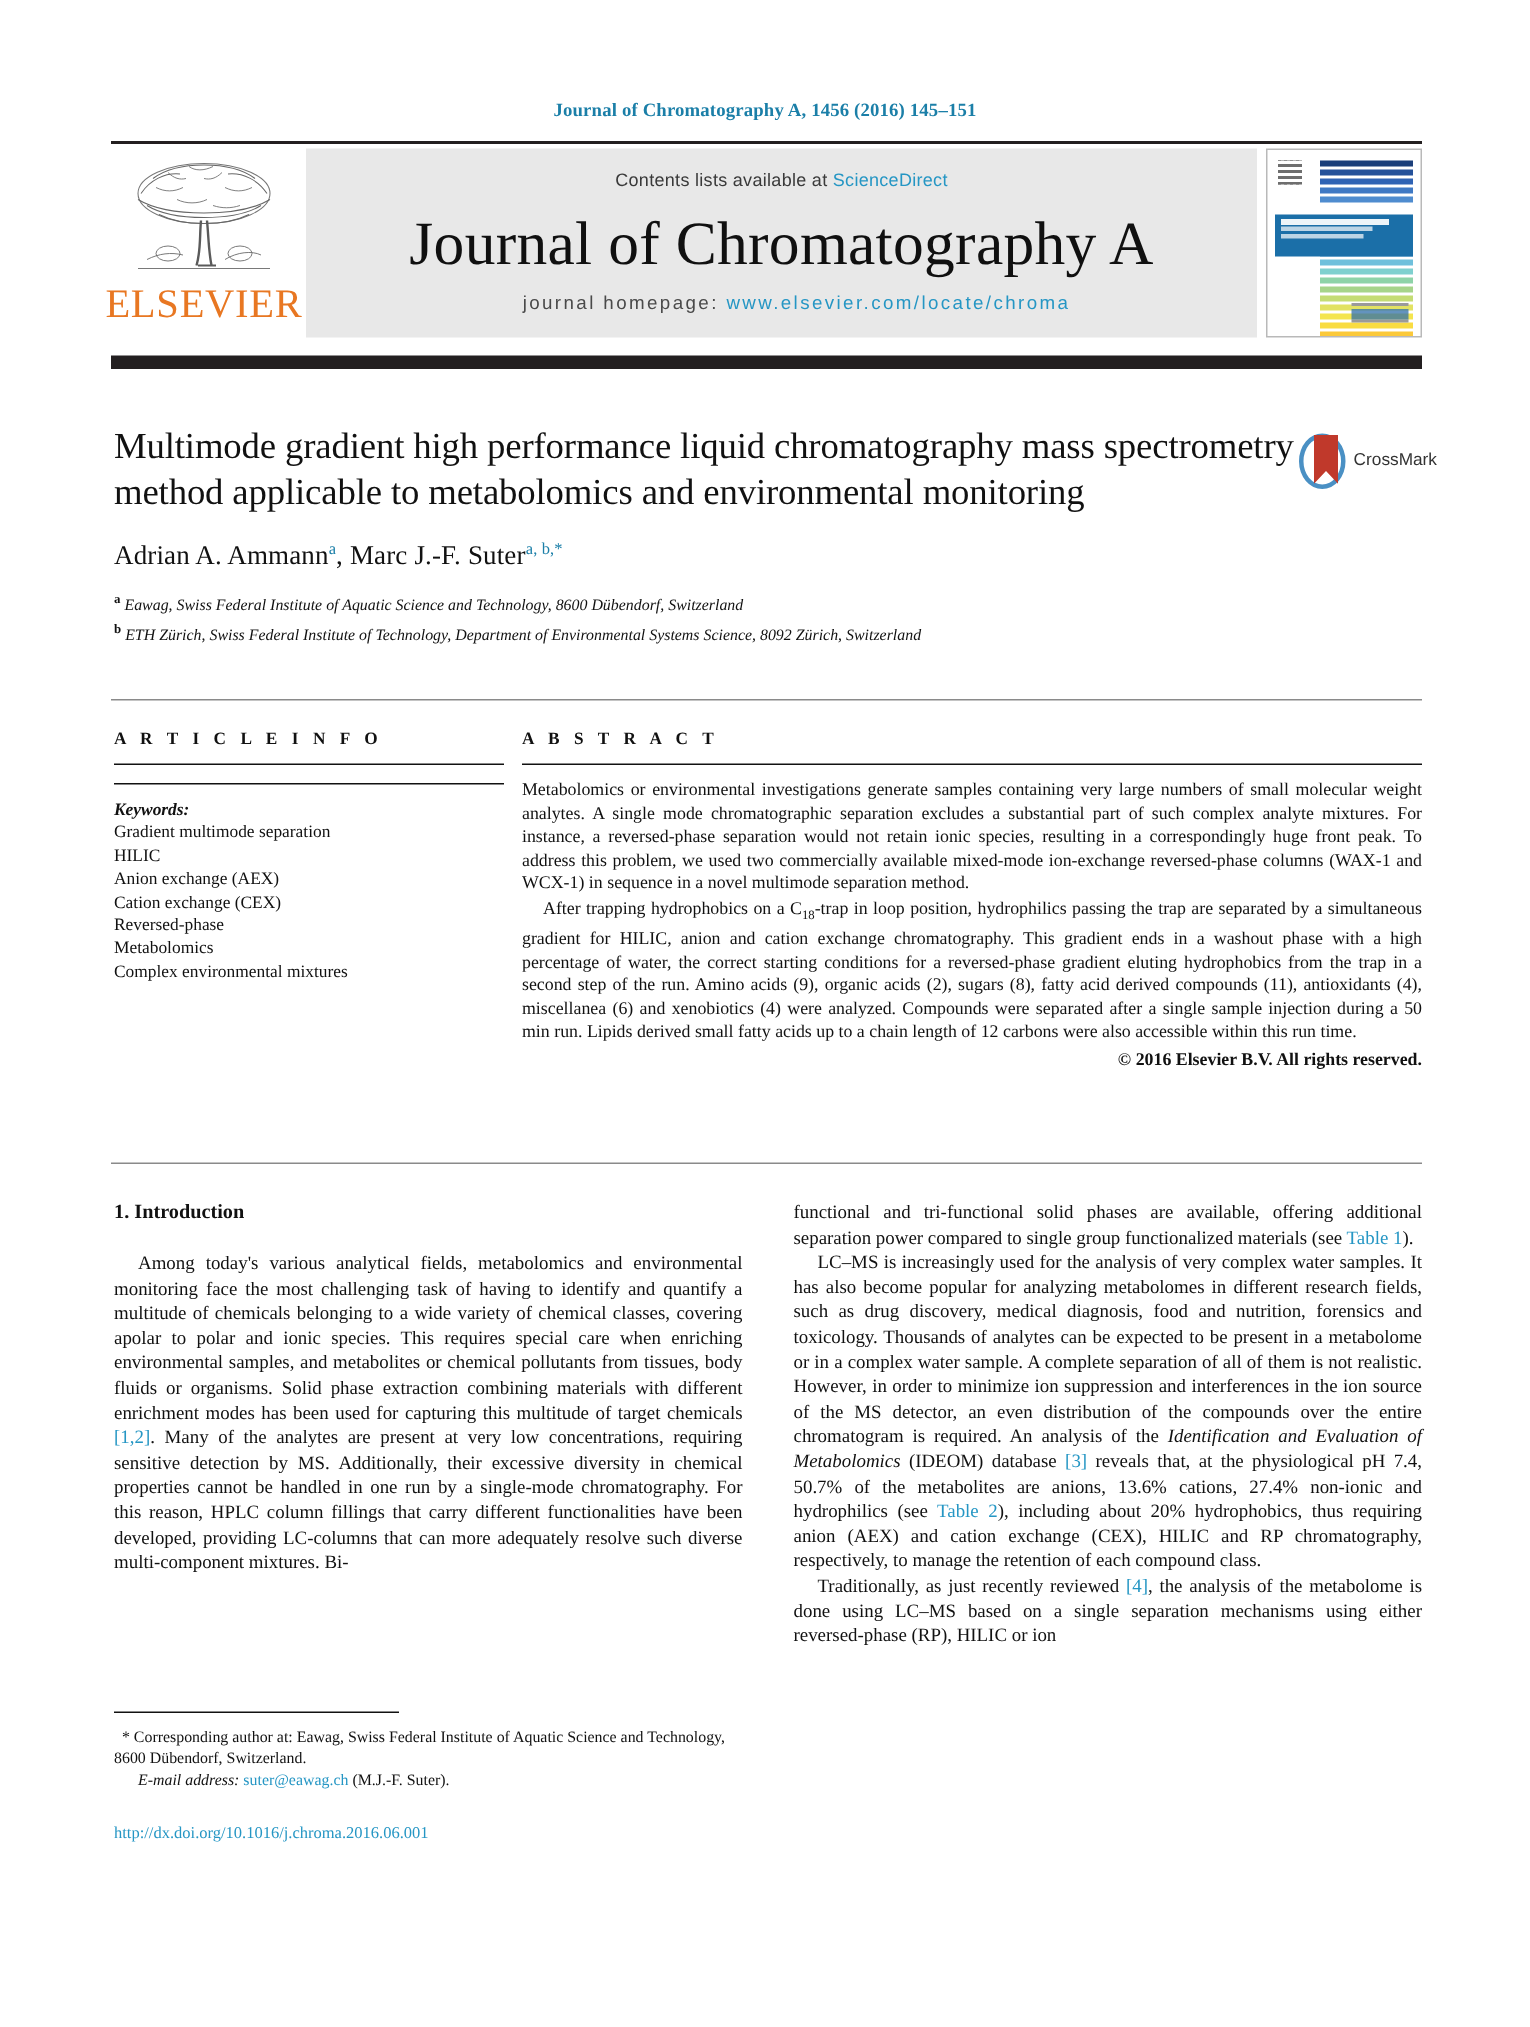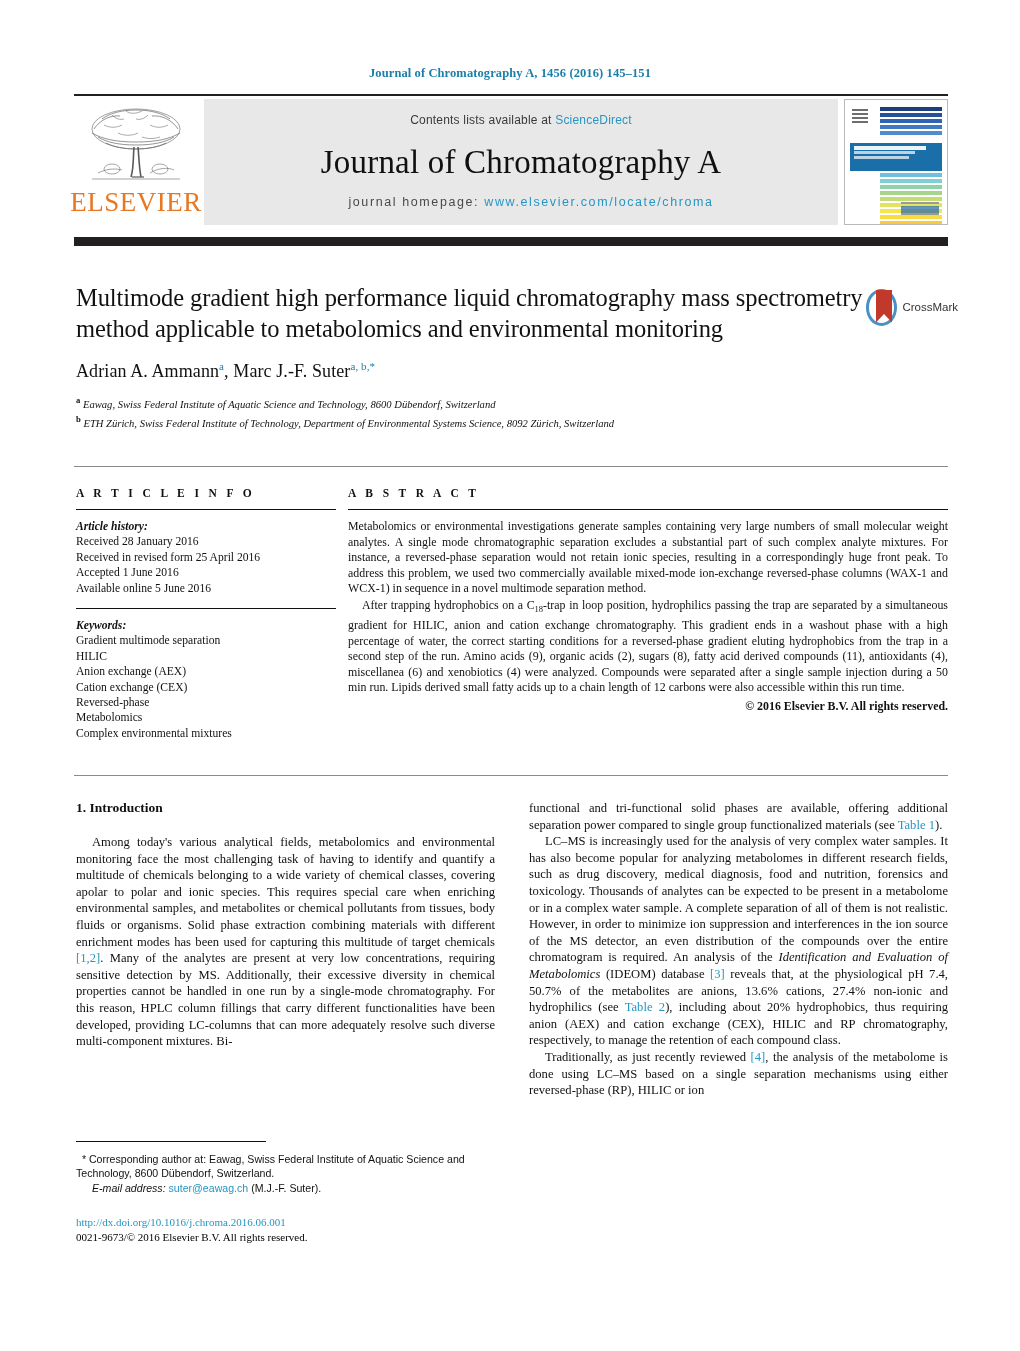--- a/index.html
+++ b/index.html
@@ -52,21 +52,21 @@
     display: flex; flex-direction: column; align-items: center; justify-content: space-between;
     padding: 14px 0 16px 0; margin-left: 6px; margin-right: 6px;
   }
   .contents-line {
     font-family: "Liberation Sans", sans-serif;
     font-size: 12px; color: #3a3a3a; letter-spacing: .2px;
   }
   .contents-line .sd { color: #2596c4; }
   .journal-title {
     font-family: "Liberation Serif", serif;
-    font-size: 33px; color: #101010; letter-spacing: .2px;
+    font-size: 41px; color: #101010; letter-spacing: .2px;
     line-height: 1; padding: 6px 0 4px 0;
   }
   .homepage-line {
     font-family: "Liberation Sans", sans-serif;
     font-size: 12.5px; color: #4a4a4a; letter-spacing: 1.6px; margin-left: 20px;
   }
   .homepage-line .url { color: #2596c4; }
 
   
   .cover {
@@ -186,21 +186,21 @@
   }
   .body-text p { margin: 0; }
   .body-text p.ind { text-indent: 16px; }
   .lnk { color: #2596c4; }
   .ital { font-style: italic; }
 
   
   .foot-rule { position:absolute; left: 76px; top: 1141px; width: 190px; height: 1px; background:#111; }
   .footnote {
     position: absolute; left: 76px; top: 1152px; width: 420px;
-    font-family: Liberation Sans, sans-serif; font-size: 10.6px; line-height: 14.4px; color:#111;
+    font-family: Liberation Serif, serif; font-size: 10.6px; line-height: 14.4px; color:#111;
   }
   .footnote .star { }
   .footnote .em { font-style: italic; }
   .doi-block {
     position: absolute; left: 76px; top: 1215px; width: 430px;
     font-family: "Liberation Serif", serif; font-size: 11px; line-height: 15px;
   }
   .doi-block .doi { color: #2596c4; }
 </style>
 </head>
@@ -302,27 +302,20 @@
     </div>
     <div class="cm-text">CrossMark</div>
   </div>
 
   <div class="rule-main"></div>
 
   <div class="info-abs">
     <div class="col-info">
       <div class="sec-head">A R T I C L E   I N F O</div>
       <div class="thinrule"></div>
-      <div class="info-group">
-        <div class="lab">Article history:</div>
-        <div>Received 28 January 2016</div>
-        <div>Received in revised form 25 April 2016</div>
-        <div>Accepted 1 June 2016</div>
-        <div>Available online 5 June 2016</div>
-      </div>
       <div class="info-sep"></div>
       <div class="info-group">
         <div class="lab">Keywords:</div>
         <div>Gradient multimode separation</div>
         <div>HILIC</div>
         <div>Anion exchange (AEX)</div>
         <div>Cation exchange (CEX)</div>
         <div>Reversed-phase</div>
         <div>Metabolomics</div>
         <div>Complex environmental mixtures</div>
@@ -362,16 +355,15 @@
   </div>
 
   <div class="foot-rule"></div>
   <div class="footnote">
     <div>&nbsp;&nbsp;<span class="star">*</span><span> Corresponding author at: Eawag, Swiss Federal Institute of Aquatic Science and Technology, 8600 Dübendorf, Switzerland.</span></div>
     <div style="text-indent:16px"><span class="em">E-mail address:</span> <span class="lnk">suter@eawag.ch</span><span> (M.J.-F. Suter).</span></div>
   </div>
 
   <div class="doi-block">
     <div class="doi">http://dx.doi.org/10.1016/j.chroma.2016.06.001</div>
-    <div>0021-9673/© 2016 Elsevier B.V. All rights reserved.</div>
   </div>
 
 </div>
 
 </body></html>

